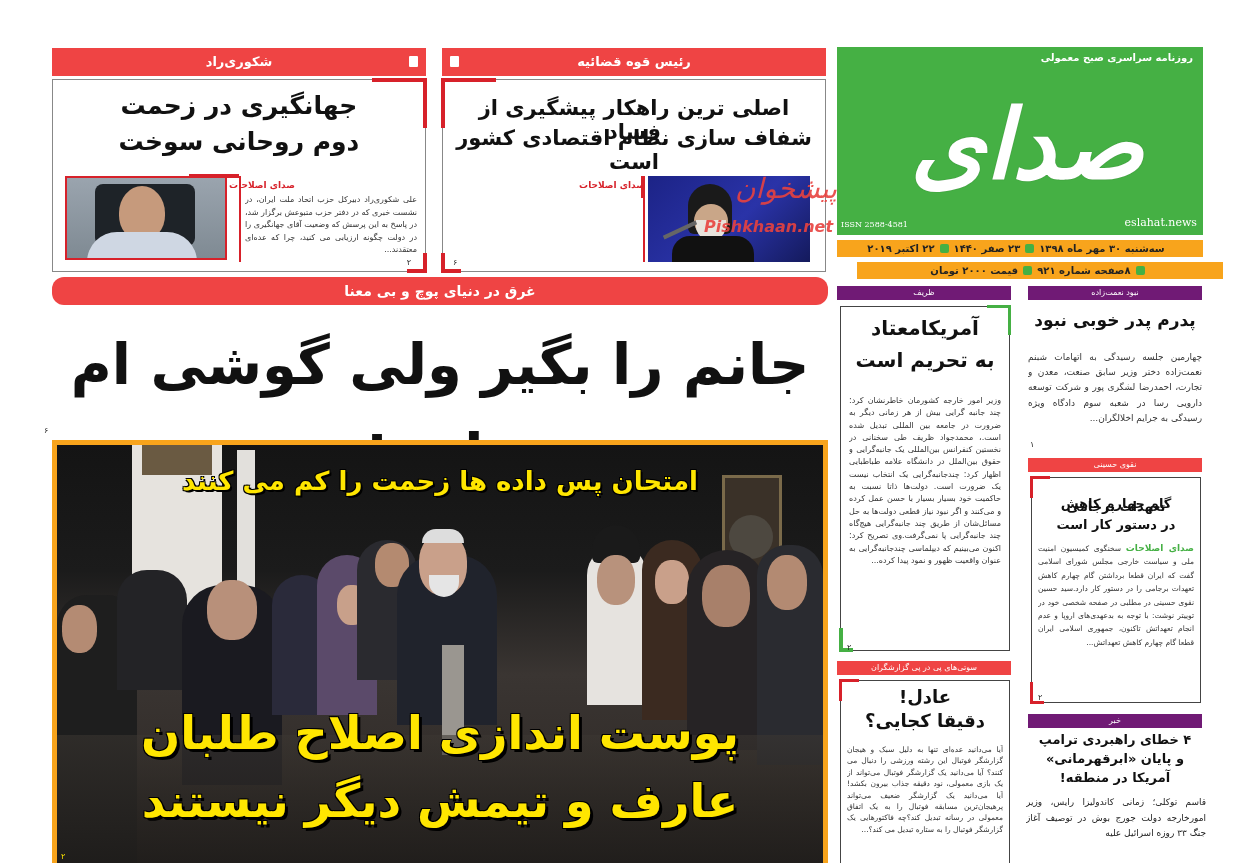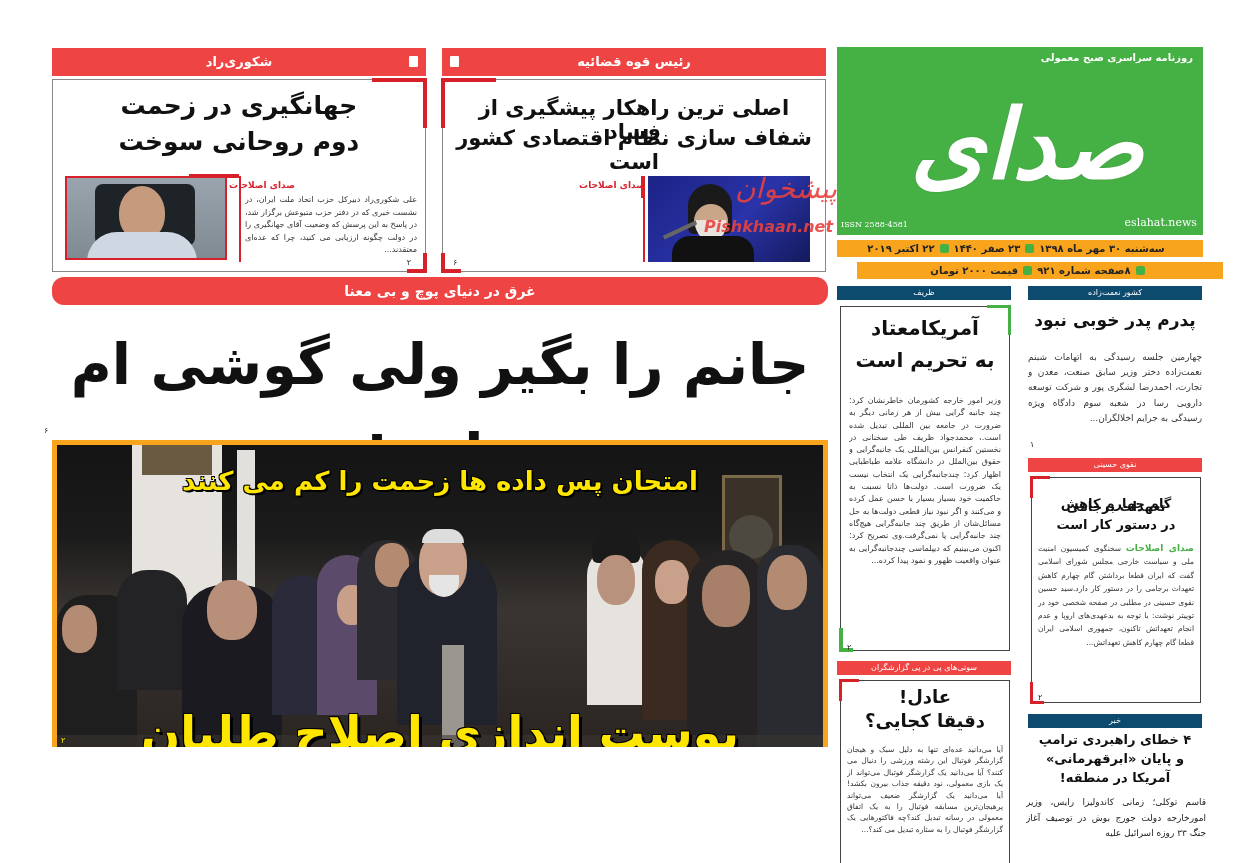--- a/index.html
+++ b/index.html
@@ -4,21 +4,21 @@
   <style>
     * { box-sizing: border-box; margin: 0; padding: 0; }
     html, body { width: 1250px; height: 863px; overflow: hidden; background: #ffffff; }
     body { position: relative; font-family: "DejaVu Sans", sans-serif; color: #111; }
     .abs { position: absolute; }
     .rtl { direction: rtl; unicode-bidi: plaintext; }
 
     
     .bar { position: absolute; color: #fff; text-align: center; font-weight: bold; white-space: nowrap; overflow: hidden; }
     .bar.red { background: #ef4444; }
-    .bar.green { background: #0c4a6e; }
+    .bar.green { background: #701a75; }
     .bar.orange { background: #f8a41c; color: #222; }
 
     .bar .sq { position: absolute; top: 5px; width: 9px; height: 11px; background: #fff; border-radius: 1px; }
 
     .panel { position: absolute; border: 1px solid #888; background: #fff; }
     .corner-tl { position: absolute; border-top: 4px solid #d7212a; border-left: 4px solid #d7212a; }
     .corner-tr { position: absolute; border-top: 4px solid #d7212a; border-right: 4px solid #d7212a; }
     .corner-bl { position: absolute; border-bottom: 4px solid #d7212a; border-left: 4px solid #d7212a; }
     .corner-br { position: absolute; border-bottom: 4px solid #d7212a; border-right: 4px solid #d7212a; }
     .g.corner-tr, .g.corner-bl { border-color: #45b044; }
@@ -97,21 +97,21 @@
 </div>
 
 <div class="abs rtl" style="left:735px; top:172px; font-size:28px; color:#e8423f; font-style:italic; font-family:'DejaVu Serif', serif; opacity:0.9;">پیشخوان</div>
 <div class="abs" style="left:704px; top:217px; font-size:16px; color:#e8423f; font-weight:bold; font-style:italic; opacity:0.9;">Pishkhaan.net</div>
 
 <div class="bar red rtl" style="left:52px; top:277px; width:776px; height:28px; line-height:28px; font-size:14px; border-radius:12px;">غرق در دنیای پوچ و بی معنا</div>
 
 <div class="headline" style="left:52px; width:776px; top:320px; font-size:56px; font-weight:900; letter-spacing:-1px; line-height:90px; color:#111;">جانم را بگیر ولی گوشی ام را نه!</div>
 <div class="page-num" style="left:44px; top:426px;">۶</div>
 
-<div class="photo" style="left:52px; top:440px; width:776px; height:307px; border:5px solid #f8a41c; border-bottom:none; background:linear-gradient(180deg,#141414 0%,#1b1b1b 30%,#3a3532 55%,#2b2522 100%);">
+<div class="photo" style="left:52px; top:440px; width:776px; height:423px; border:5px solid #f8a41c; border-bottom:none; background:linear-gradient(180deg,#141414 0%,#1b1b1b 30%,#3a3532 55%,#2b2522 100%);">
 
   <div class="abs" style="left:75px; top:0; width:90px; height:160px; background:#e6e3de;"></div>
   <div class="abs" style="left:85px; top:0; width:70px; height:30px; background:#6a5a42;"></div>
   <div class="abs" style="left:665px; top:30px; width:60px; height:150px; background:#3a3128; border:3px solid #7a6a4a;"></div>
   <div class="abs" style="left:672px; top:70px; width:44px; height:44px; border-radius:50%; background:#4d4840;"></div>
   <div class="abs" style="left:180px; top:5px; width:18px; height:150px; background:#e2e0dc;"></div>
 
   <div class="abs" style="left:0; top:150px; width:80px; height:273px; background:#1e1e1e; border-radius:30px 30px 0 0;"></div>
   <div class="abs" style="left:5px; top:160px; width:35px; height:48px; background:#b48b73; border-radius:45%;"></div>
   <div class="abs" style="left:60px; top:125px; width:70px; height:120px; background:#232326; border-radius:30px 30px 0 0;"></div>
@@ -155,21 +155,21 @@
 </div>
 
 <div class="bar red rtl" style="left:837px; top:661px; width:174px; height:14px; line-height:14px; font-size:8px; font-weight:normal;">سوتی‌های پی در پی گزارشگران</div>
 <div class="panel" style="left:840px; top:680px; width:170px; height:190px; border-color:#444;">
   <div class="corner-tl" style="left:-2px; top:-2px; width:20px; height:22px; border-width:3px;"></div>
   <div class="headline" style="left:4px; right:4px; top:6px; font-size:18px;">عادل!</div>
   <div class="headline" style="left:4px; right:4px; top:30px; font-size:18px;">دقیقا کجایی؟</div>
   <div class="body-text" style="left:6px; right:6px; top:63px; height:125px; overflow:hidden; font-size:7.5px; line-height:11.4px;">آیا می‌دانید عده‌ای تنها به دلیل سبک و هیجان گزارشگر فوتبال این رشته ورزشی را دنبال می کنند؟ آیا می‌دانید یک گزارشگر فوتبال می‌تواند از یک بازی معمولی، نود دقیقه جذاب بیرون بکشد! آیا می‌دانید یک گزارشگر ضعیف می‌تواند پرهیجان‌ترین مسابقه فوتبال را به یک اتفاق معمولی در رسانه تبدیل کند؟چه فاکتورهایی یک گزارشگر فوتبال را به ستاره تبدیل می کند؟...</div>
 </div>
 
-<div class="bar green rtl" style="left:1028px; top:286px; width:174px; height:14px; line-height:14px; font-size:8px; font-weight:normal;">کشور نعمت‌زاده</div>
+<div class="bar green rtl" style="left:1028px; top:286px; width:174px; height:14px; line-height:14px; font-size:8px; font-weight:normal;">نبود نعمت‌زاده</div>
 <div class="headline" style="left:1026px; width:178px; top:311px; font-size:17px;">پدرم پدر خوبی نبود</div>
 <div class="body-text" style="left:1028px; width:174px; top:350px; height:90px; overflow:hidden; font-size:9px; line-height:15.2px;">چهارمین جلسه رسیدگی به اتهامات شبنم نعمت‌زاده دختر وزیر سابق صنعت، معدن و تجارت، احمدرضا لشگری پور و شرکت توسعه دارویی رسا در شعبه سوم دادگاه ویژه رسیدگی به جرایم اخلالگران...</div>
 <div class="page-num" style="left:1030px; top:440px;">۱</div>
 
 <div class="bar red rtl" style="left:1028px; top:458px; width:174px; height:14px; line-height:14px; font-size:8px; font-weight:normal;">نقوی حسینی</div>
 <div class="panel" style="left:1031px; top:477px; width:170px; height:226px; border-color:#444;">
   <div class="corner-tl" style="left:-2px; top:-2px; width:20px; height:22px; border-width:3px;"></div>
   <div class="corner-bl" style="left:-2px; bottom:-2px; width:14px; height:22px; border-width:3px;"></div>
   <div class="headline" style="left:4px; right:4px; top:4px; font-size:13px;margin-top:15px;">گام چهارم کاهش</div>
   <div class="headline" style="left:4px; right:4px; top:22px; font-size:13px;">تعهدات برجامی</div>

